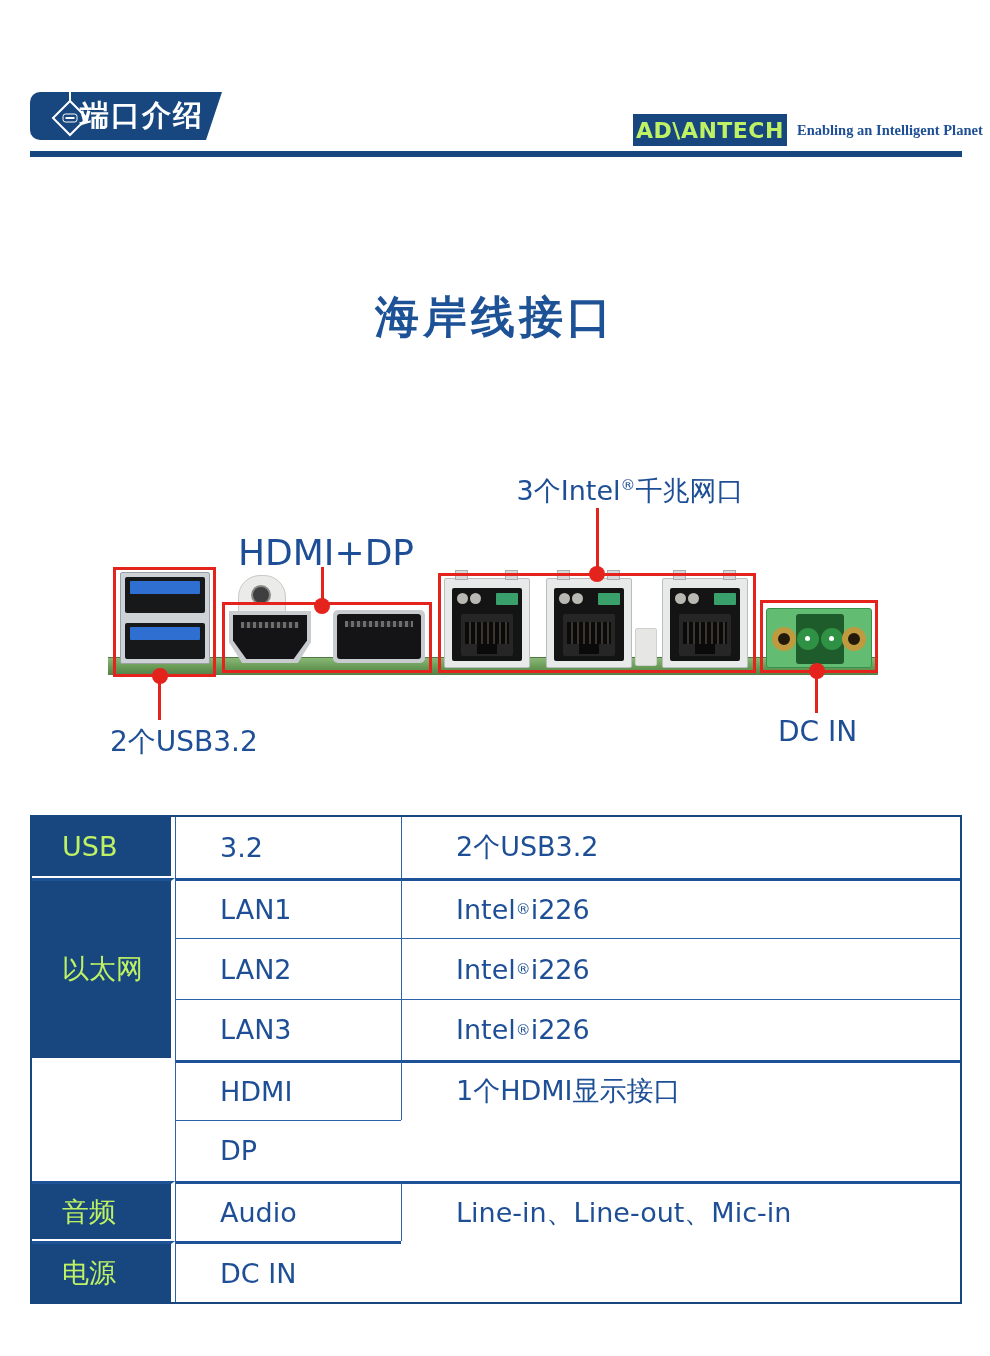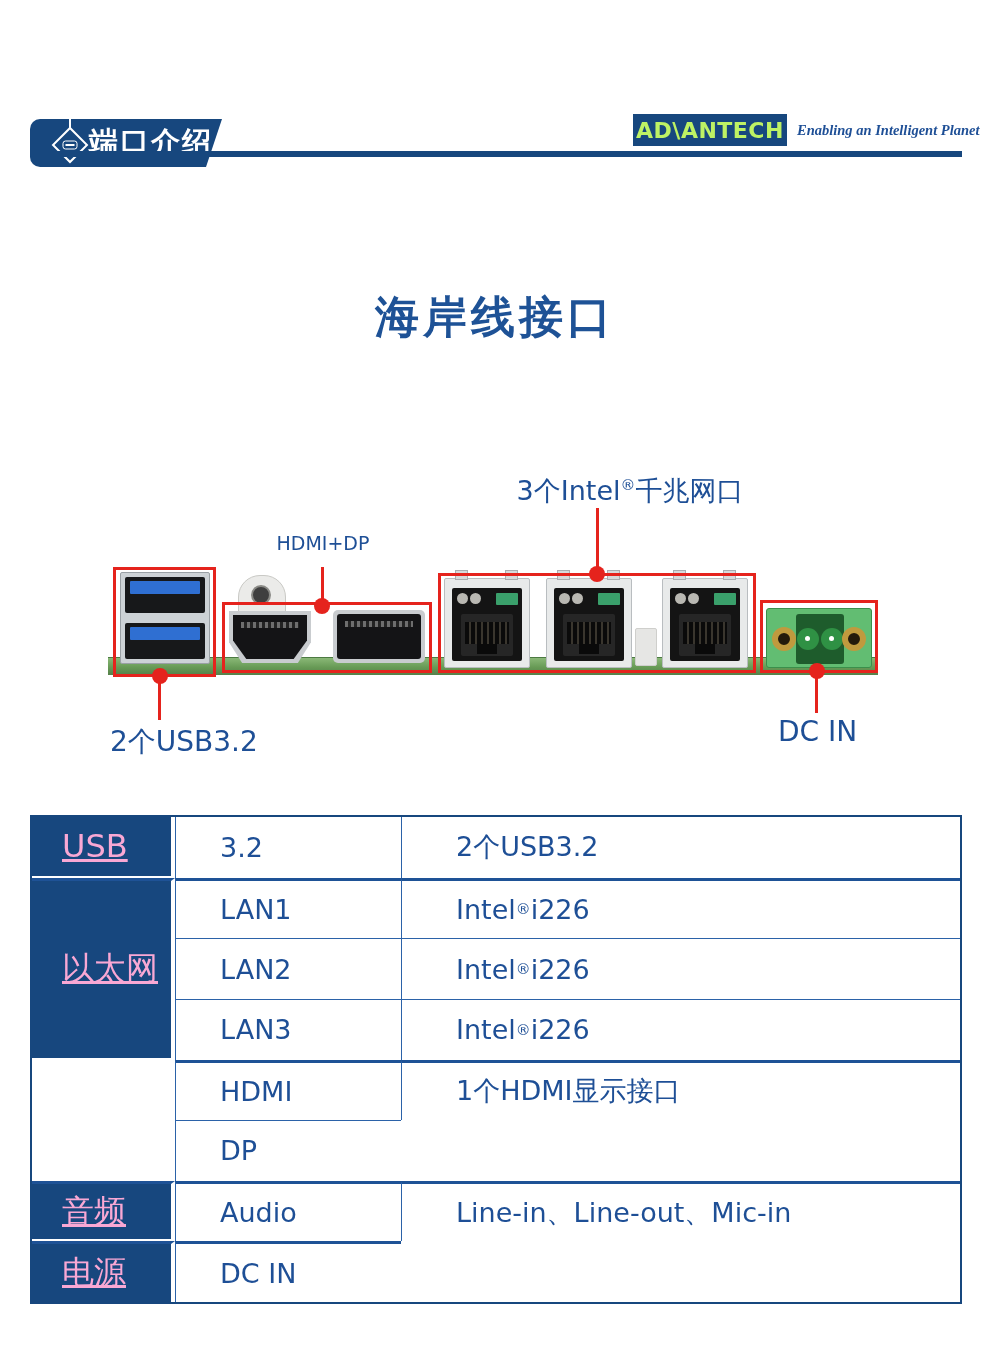--- a/index.html
+++ b/index.html
@@ -1,50 +1,50 @@
 <!DOCTYPE html>
 <html><head>
 <meta charset="utf-8">
 <style>
   * { margin:0; padding:0; box-sizing:border-box; }
   html,body { background:#ffffff; }
   body { font-family:"DejaVu Sans","Liberation Sans",sans-serif; }
   #page { position:relative; width:990px; height:1356px; background:#fff; overflow:hidden; }
 
   
-  .badge { position:absolute; left:30px; top:119px; width:192px; height:48px;
+  .badge { position:absolute; left:30px; top:92px; width:192px; height:48px;
            background:#17477e; border-radius:10px 0 0 10px;
            clip-path:polygon(0 0,100% 0,calc(100% - 16px) 100%,0 100%);
-           display:flex; align-items:center;justify-content:center; }
+           display:flex; align-items:center; }
   .badge-label { color:#fff; font-size:29px; font-weight:700; letter-spacing:2px; margin-left:50px; }
   .badge-icon { position:absolute; left:40px; top:26px; width:26px; height:26px;
                 border:2.5px solid #fff; transform:translate(-50%,-50%) rotate(45deg); background:transparent; }
   .badge-icon-inner { position:absolute; left:50%; top:50%; width:15px; height:9px;
                 border:1.5px solid #fff; border-radius:3px; transform:translate(-50%,-50%) rotate(-45deg); }
   .badge-icon-dots { position:absolute; left:50%; top:50%; width:9px; height:2px; background:#fff;
                 transform:translate(-50%,-50%) rotate(-45deg); }
   .badge-stem { position:absolute; left:39px; top:0; width:2px; height:9px; background:#fff; }
   .header-rule { position:absolute; left:30px; top:151px; width:932px; height:6px; background:#17477e; }
   .logo-box { position:absolute; left:633px; top:114px; width:154px; height:32px; background:#17477e;
               display:flex; align-items:center; justify-content:center; }
   .logo-text { color:#bef264; font-weight:700; font-size:22px; letter-spacing:0.5px; }
   .logo-tagline { position:absolute; left:797px; top:114px; height:32px; display:flex; align-items:center;
-              font-family:"Liberation Serif","DejaVu Serif",serif; font-style:italic; font-weight:700;
+              font-family:"Liberation Serif","DejaVu Serif",serif; font-weight:700;
               font-size:14.5px; color:#1e4f96; white-space:nowrap; }
 
   
   .page-title { position:absolute; left:0; top:288px; width:100%; text-align:center;
                 font-size:44px; font-weight:700; color:#1e5296; letter-spacing:4px; }
 
   
   #figure { position:absolute; left:0; top:460px; width:990px; height:310px; }
   .fig-label { position:absolute; color:#1e4f96; font-weight:500; white-space:nowrap; }
   .fig-label sup { font-size:0.55em; }
   #lbl-lan   { left:505px; top:13px;  width:250px; text-align:center; font-size:27px; }
-  #lbl-hdmidp{ left:238px; top:72px;  width:170px; text-align:center; font-size:19px; }
+  #lbl-hdmidp{ left:238px; top:72px;  width:170px; text-align:center; font-size:36px; }
   #lbl-usb   { left:110px; top:263px; font-size:28px; }
   #lbl-dcin  { left:778px; top:255px; font-size:28px; }
   .ann-line { position:absolute; width:3px; background:#e5231d; }
   #line-lan  { left:596px; top:48px;  height:60px; }
   #line-hdmi { left:321px; top:107px; height:34px; }
   #line-usb  { left:158px; top:214px; height:46px; }
   #line-dc   { left:815px; top:209px; height:44px; }
   .ann-dot { position:absolute; width:16px; height:16px; border-radius:50%; background:#e5231d; }
   #dot-lan  { left:589px; top:106px; }
   #dot-hdmi { left:314px; top:138px; }
@@ -111,22 +111,22 @@
   .ph-recess { position:absolute; left:29px; top:5px; width:48px; height:50px; background:#1e5c2c; border-radius:3px; }
   .ph-term { position:absolute; top:14px; width:22px; height:22px; border-radius:50%; background:#2f9144; }
   .ph-term.c1 { left:1px; } .ph-term.c2 { left:25px; }
   .ph-dot { position:absolute; left:8px; top:8px; width:5px; height:5px; border-radius:50%; background:#fff; }
 
   
   #spec-table { position:absolute; left:30px; top:815px; width:932px; height:489px;
         border:2px solid #17477e; display:grid;
         grid-template-columns:143px 226px 1fr; grid-template-rows:repeat(8,1fr);
         background:#fff; }
-  .tcat { grid-column:1; background:#17477e; color:#f9a8d4; font-size:32px; font-weight:500;
-        display:flex; align-items:center; padding-left:30px; border-right:4px solid #fff;text-decoration:underline; }
+  .tcat { grid-column:1; background:#17477e; color:#bef264; font-size:27px; font-weight:500;
+        display:flex; align-items:center; padding-left:30px; border-right:4px solid #fff; }
   .tcat.sliver { border-bottom:2px solid #fff; }
   .tcell { display:flex; align-items:center; color:#1e4f96; font-size:27px; }
   .tport { grid-column:2; padding-left:44px; border-left:1px solid #2b62a8; }
   .tdesc { grid-column:3; padding-left:54px; border-left:1px solid #2b62a8; }
   .gsep { border-top:3px solid #1e5296; }
   .rsep { border-top:1px solid #2b62a8; }
   .tcell sup { font-size:0.55em; }
 </style>
 </head>
 <body>

